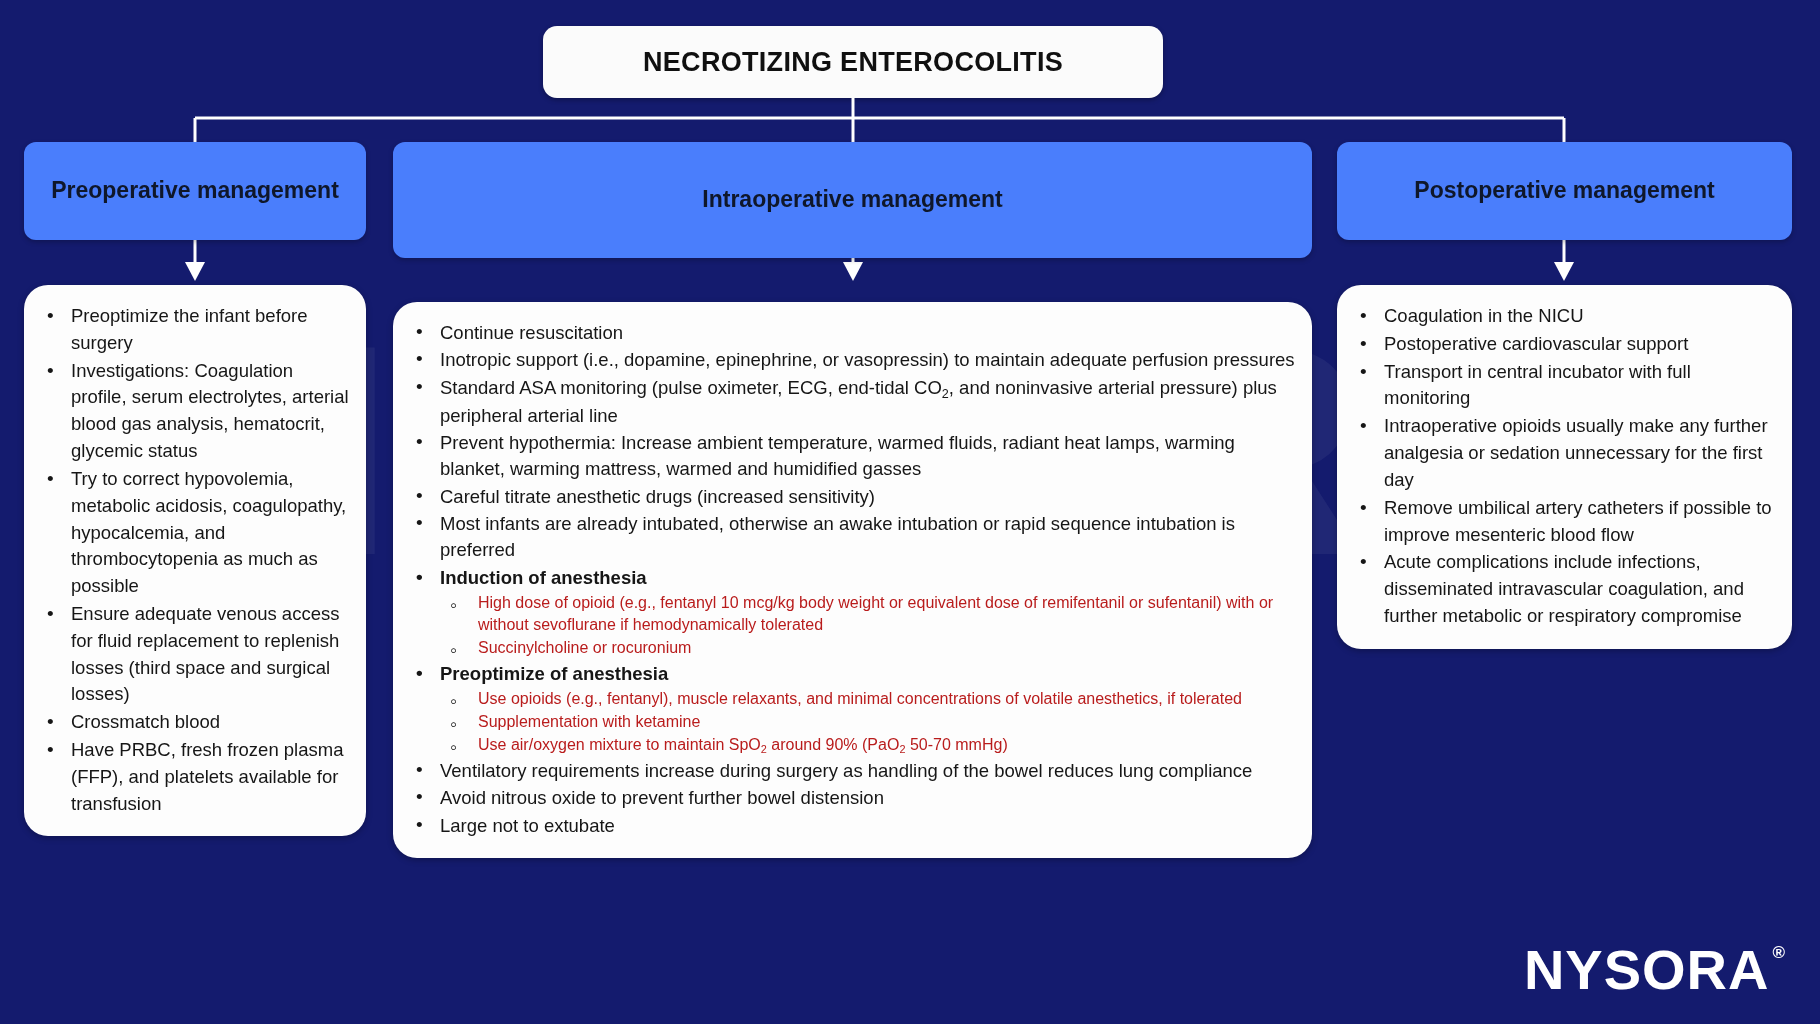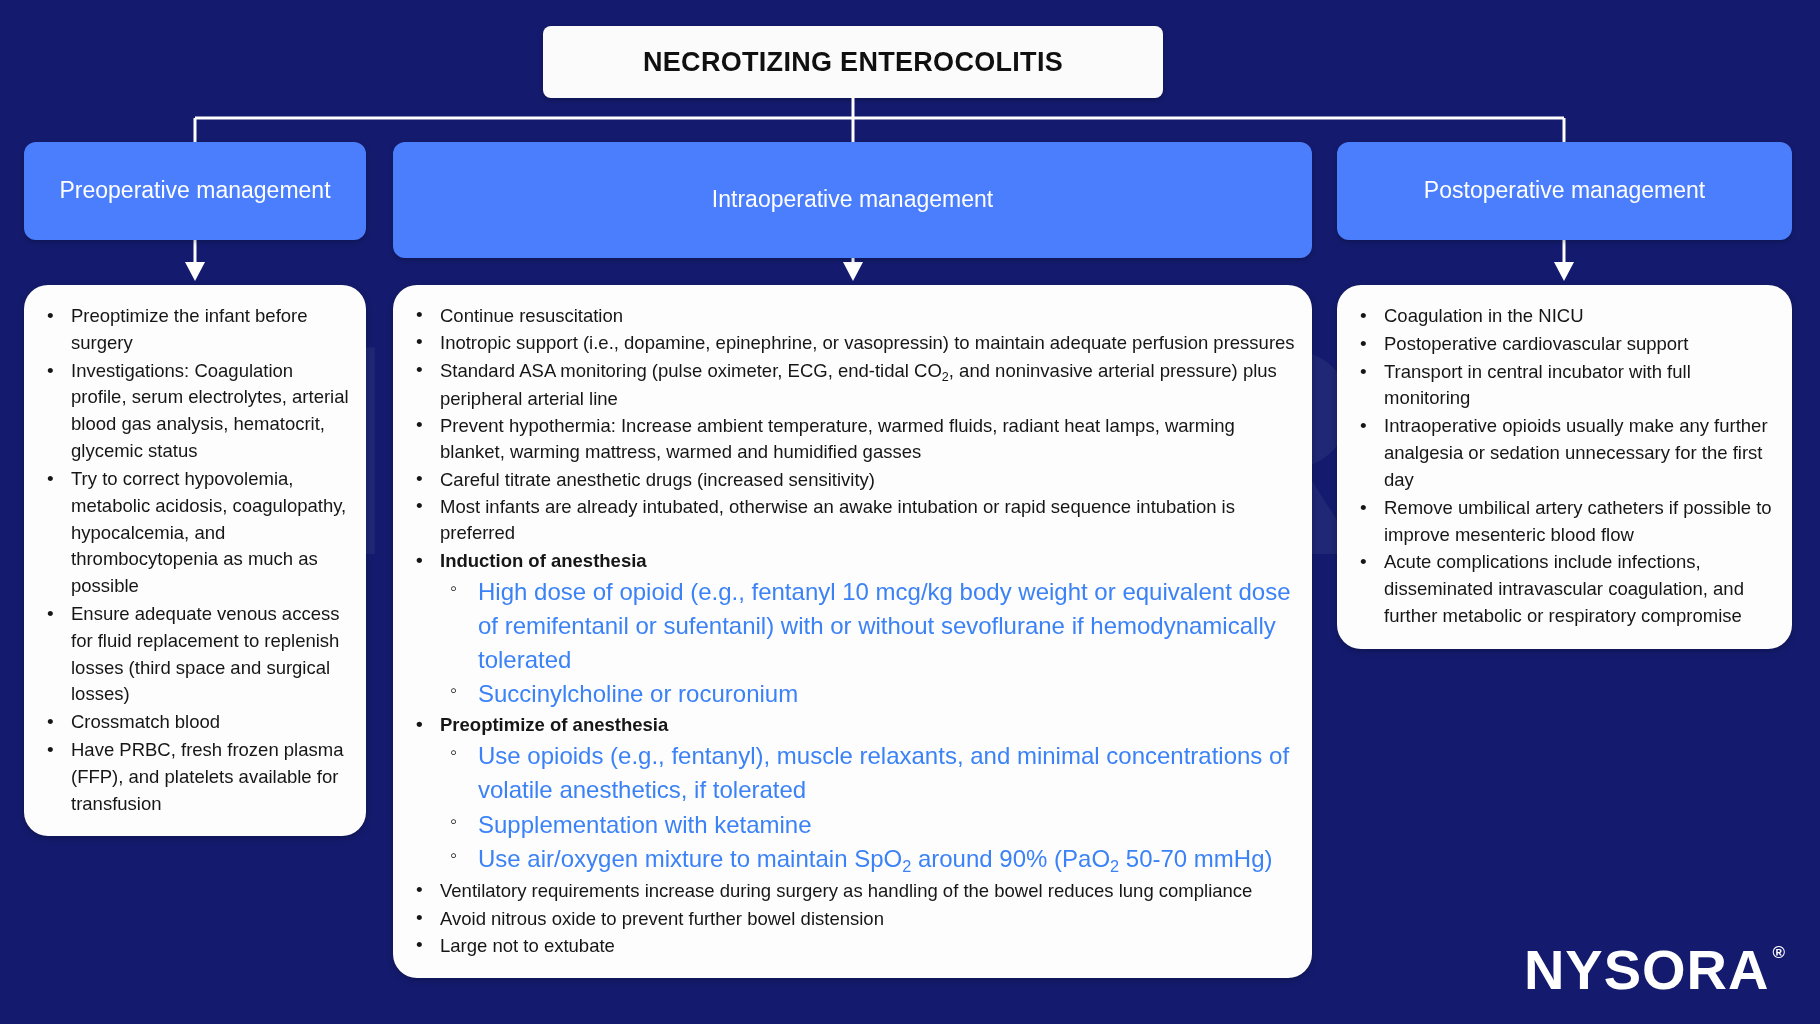--- a/index.html
+++ b/index.html
@@ -37,21 +37,21 @@
   }
 
   
   #title-card {
     position: absolute;
     left: 543px;
     top: 26px;
     width: 620px;
     height: 72px;
     background: #fbfbfb;
-    border-radius: 8px;
+    border-radius: 14px;
     display: flex;
     align-items: center;
     justify-content: center;
     box-shadow: 0 2px 5px rgba(0,0,0,0.3);
   }
   #title-card .title-text {
     font-size: 27px;
     font-weight: 700;
     color: #101010;
     letter-spacing: 0.3px;
@@ -68,41 +68,41 @@
 
   
   .header-bar {
     position: absolute;
     background: #4a7efc;
     border-radius: 12px;
     display: flex;
     align-items: center;
     justify-content: center;
     text-align: center;
-    color: #ffffff;
-    font-weight: 400;
+    color: #0f172a;
+    font-weight: 700;
     font-size: 23px;
     line-height: 1.45;
     padding: 6px 18px;
     box-shadow: 0 2px 5px rgba(0,0,0,0.25);
   }
   #header-preop      { left: 24px;   top: 142px; width: 342px; height: 98px; }
   #header-intraop    { left: 393px;  top: 142px; width: 919px; height: 116px; }
   #header-postop     { left: 1337px; top: 142px; width: 455px; height: 98px; }
 
   
   .content-card {
     position: absolute;
     background: #fdfdfd;
     border-radius: 24px;
     padding: 18px 16px 18px 14px;
     box-shadow: 0 2px 6px rgba(0,0,0,0.28);
   }
   #card-preop   { left: 24px;   top: 285px; width: 342px; }
-  #card-intraop { left: 393px;  top: 285px; width: 919px; }
+  #card-intraop { left: 393px;  top: 302px; width: 919px; }
   #card-postop  { left: 1337px; top: 285px; width: 455px; }
 
   ul.bullets {
     list-style: none;
   }
   ul.bullets > li {
     position: relative;
     padding-left: 33px;
     margin-bottom: 1px;
     font-size: 18.5px;
@@ -120,24 +120,24 @@
   ul.bullets > li.bold-item {
     font-weight: 700;
   }
   ul.sub-bullets {
     list-style: none;
     margin-top: 1px;
   }
   ul.sub-bullets > li {
     position: relative;
     padding-left: 38px;
-    font-size: 24px;
+    font-size: 16px;
     line-height: 1.42;
     font-weight: 400;
-    color: #3b82f6;
+    color: #b91c1c;
   }
   ul.sub-bullets > li::before {
     content: "\25E6";
     position: absolute;
     left: 10px;
     top: -1px;
     font-size: 20px;
     color: #161616;
   }
 

